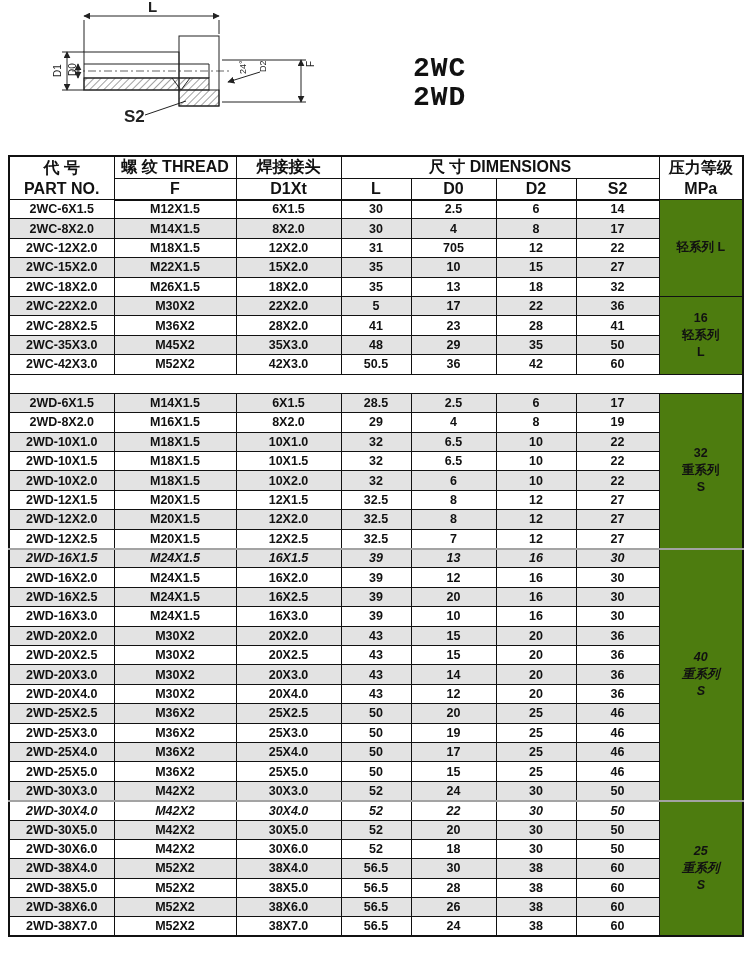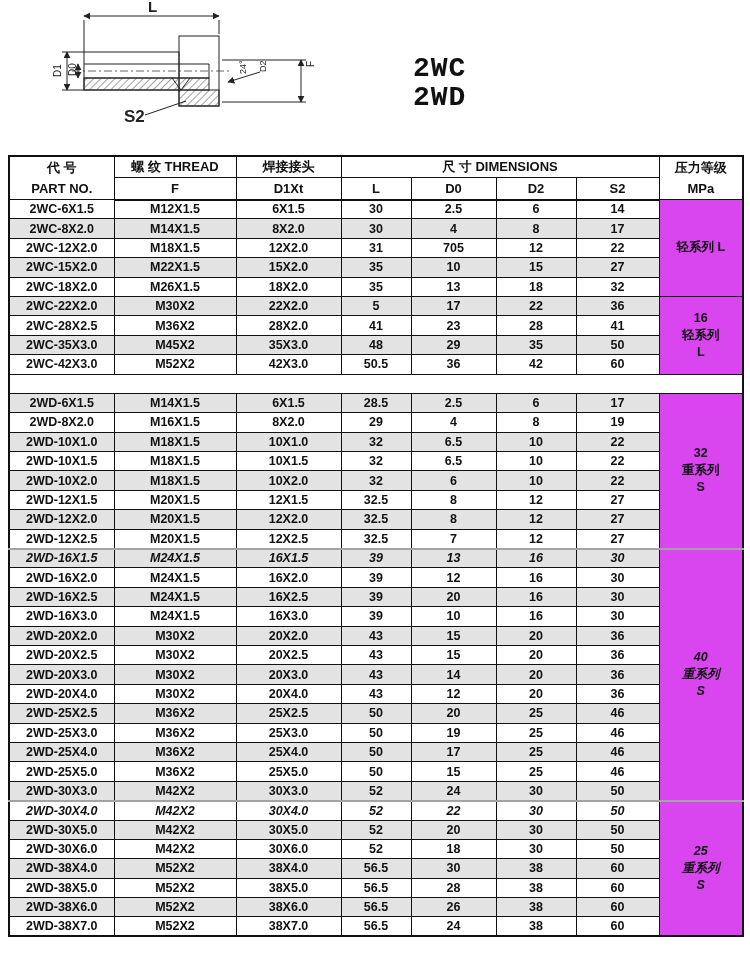--- a/index.html
+++ b/index.html
@@ -26,27 +26,27 @@
   
   table.spec {
     border-collapse: collapse; table-layout: fixed;
     width: 734px; margin: 2px 0 0 8px;
     border: 2px solid #111;
   }
   .spec th, .spec td {
     border: 1px solid #111; text-align: center; vertical-align: middle;
     padding: 0; white-space: nowrap; overflow: hidden;
   }
-  .spec thead th { height: 21px; font-size: 13px; font-weight: bold; }
+  .spec thead th { height: 21px; font-size: 16px; font-weight: bold; }
   .spec thead .stack div { line-height: 21px; }
   .spec thead tr.subrow th { border-bottom: 2px solid #111; }
   .spec tbody td { height: 19.4px; font-size: 12.5px; }
   .spec tbody td.data { font-weight: bold; font-family: "Liberation Sans", sans-serif; }
   tr.shade td.data { background: #e3e3e3; }
-  td.pressure-cell { background: #d946ef; font-size: 13px; font-weight: bold; }
+  td.pressure-cell { background: #4d7c0f; font-size: 13px; font-weight: bold; }
   td.pressure-cell div { line-height: 17px; }
   .gap-row td { height: 6px; background: #fff; border-top: 1.5px solid #111; border-bottom: 1.5px solid #111; }
   tr.section-start td { border-top: 2px solid #a3a3a3; font-style: italic; }
 
   
   .drawing-svg text { fill: #222; font-family: "Liberation Sans", sans-serif; }
 </style>
 </head>
 <body>
 

